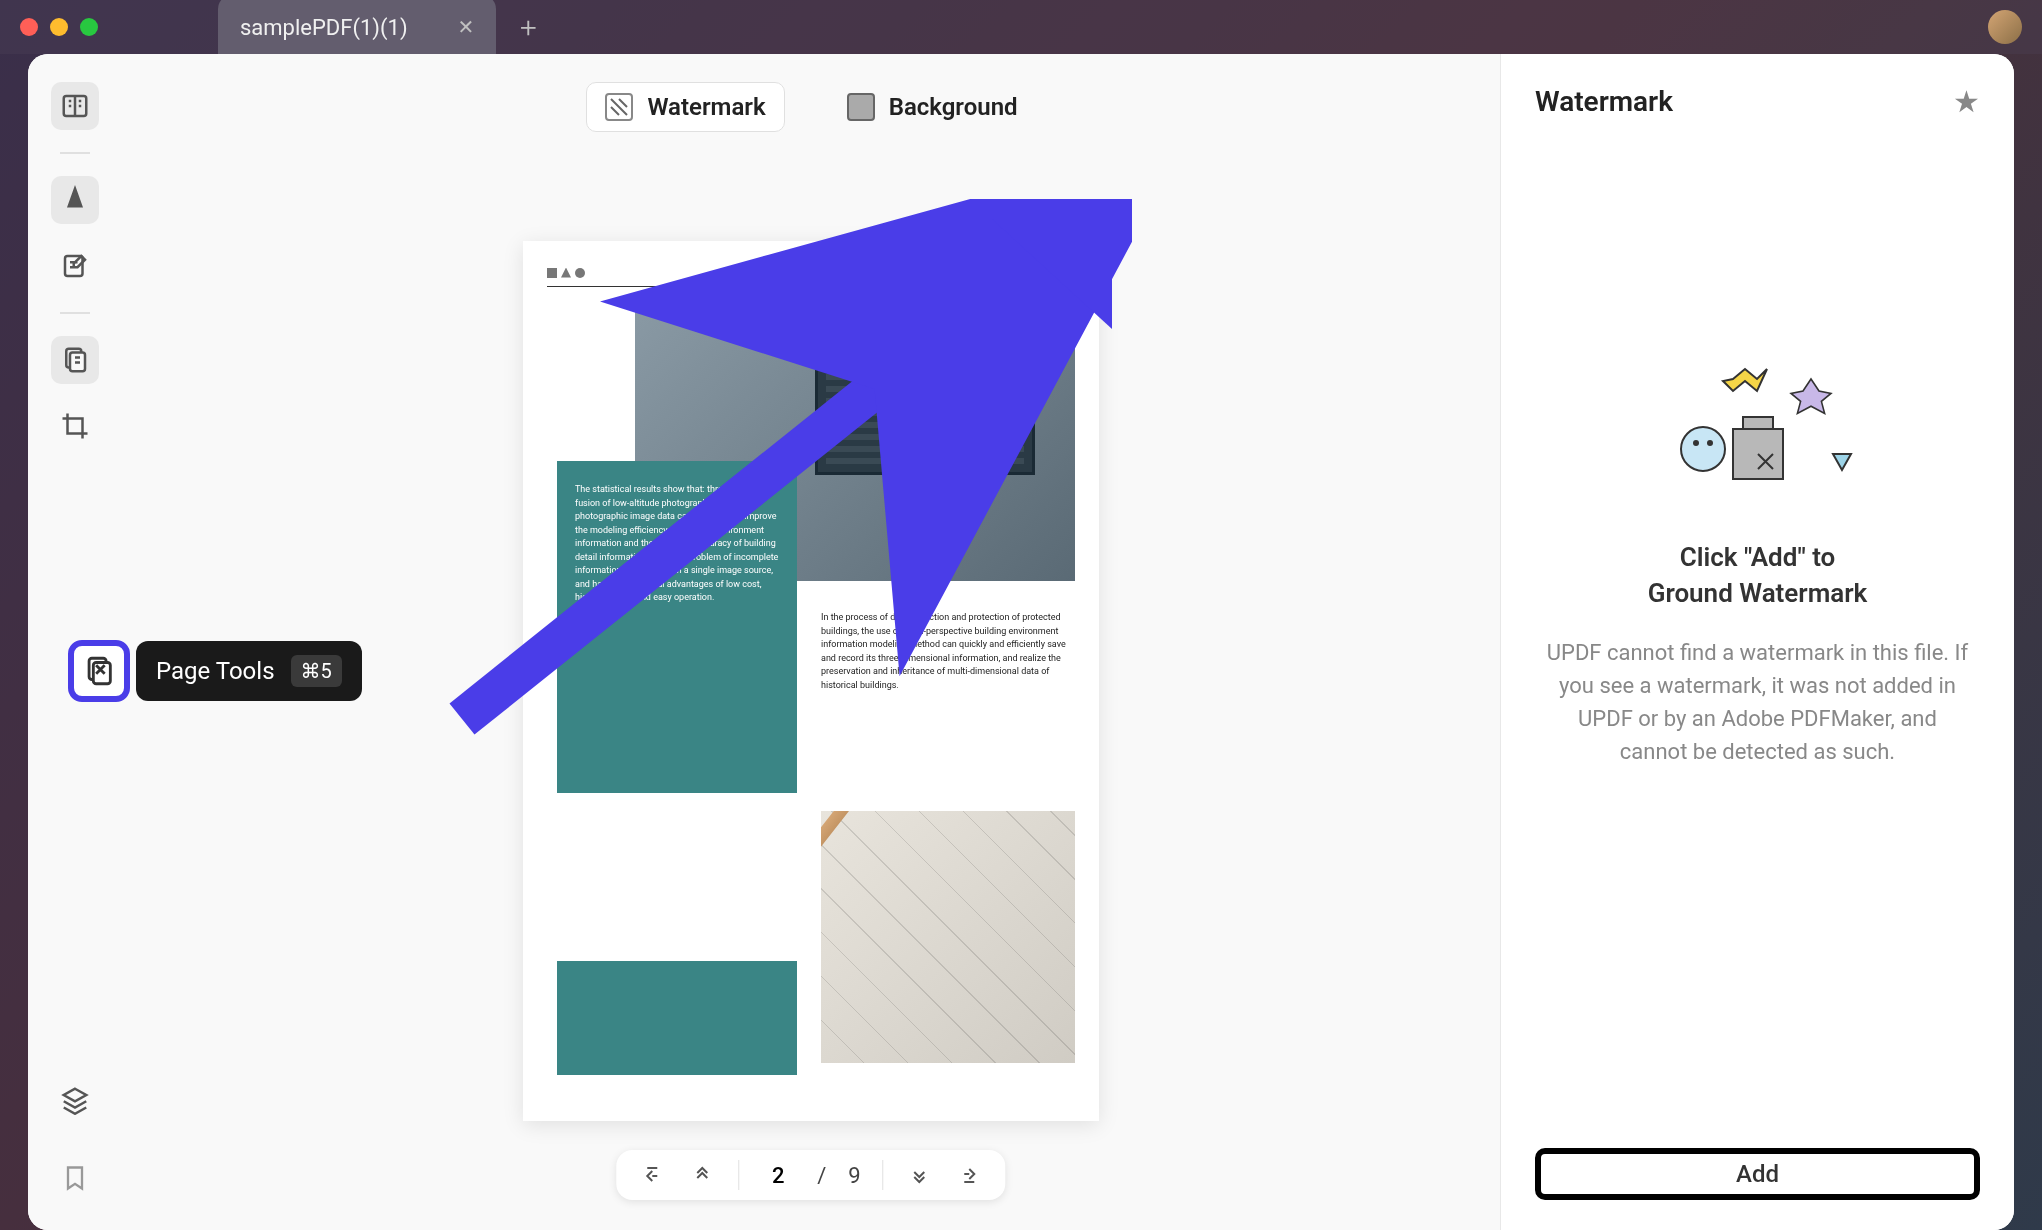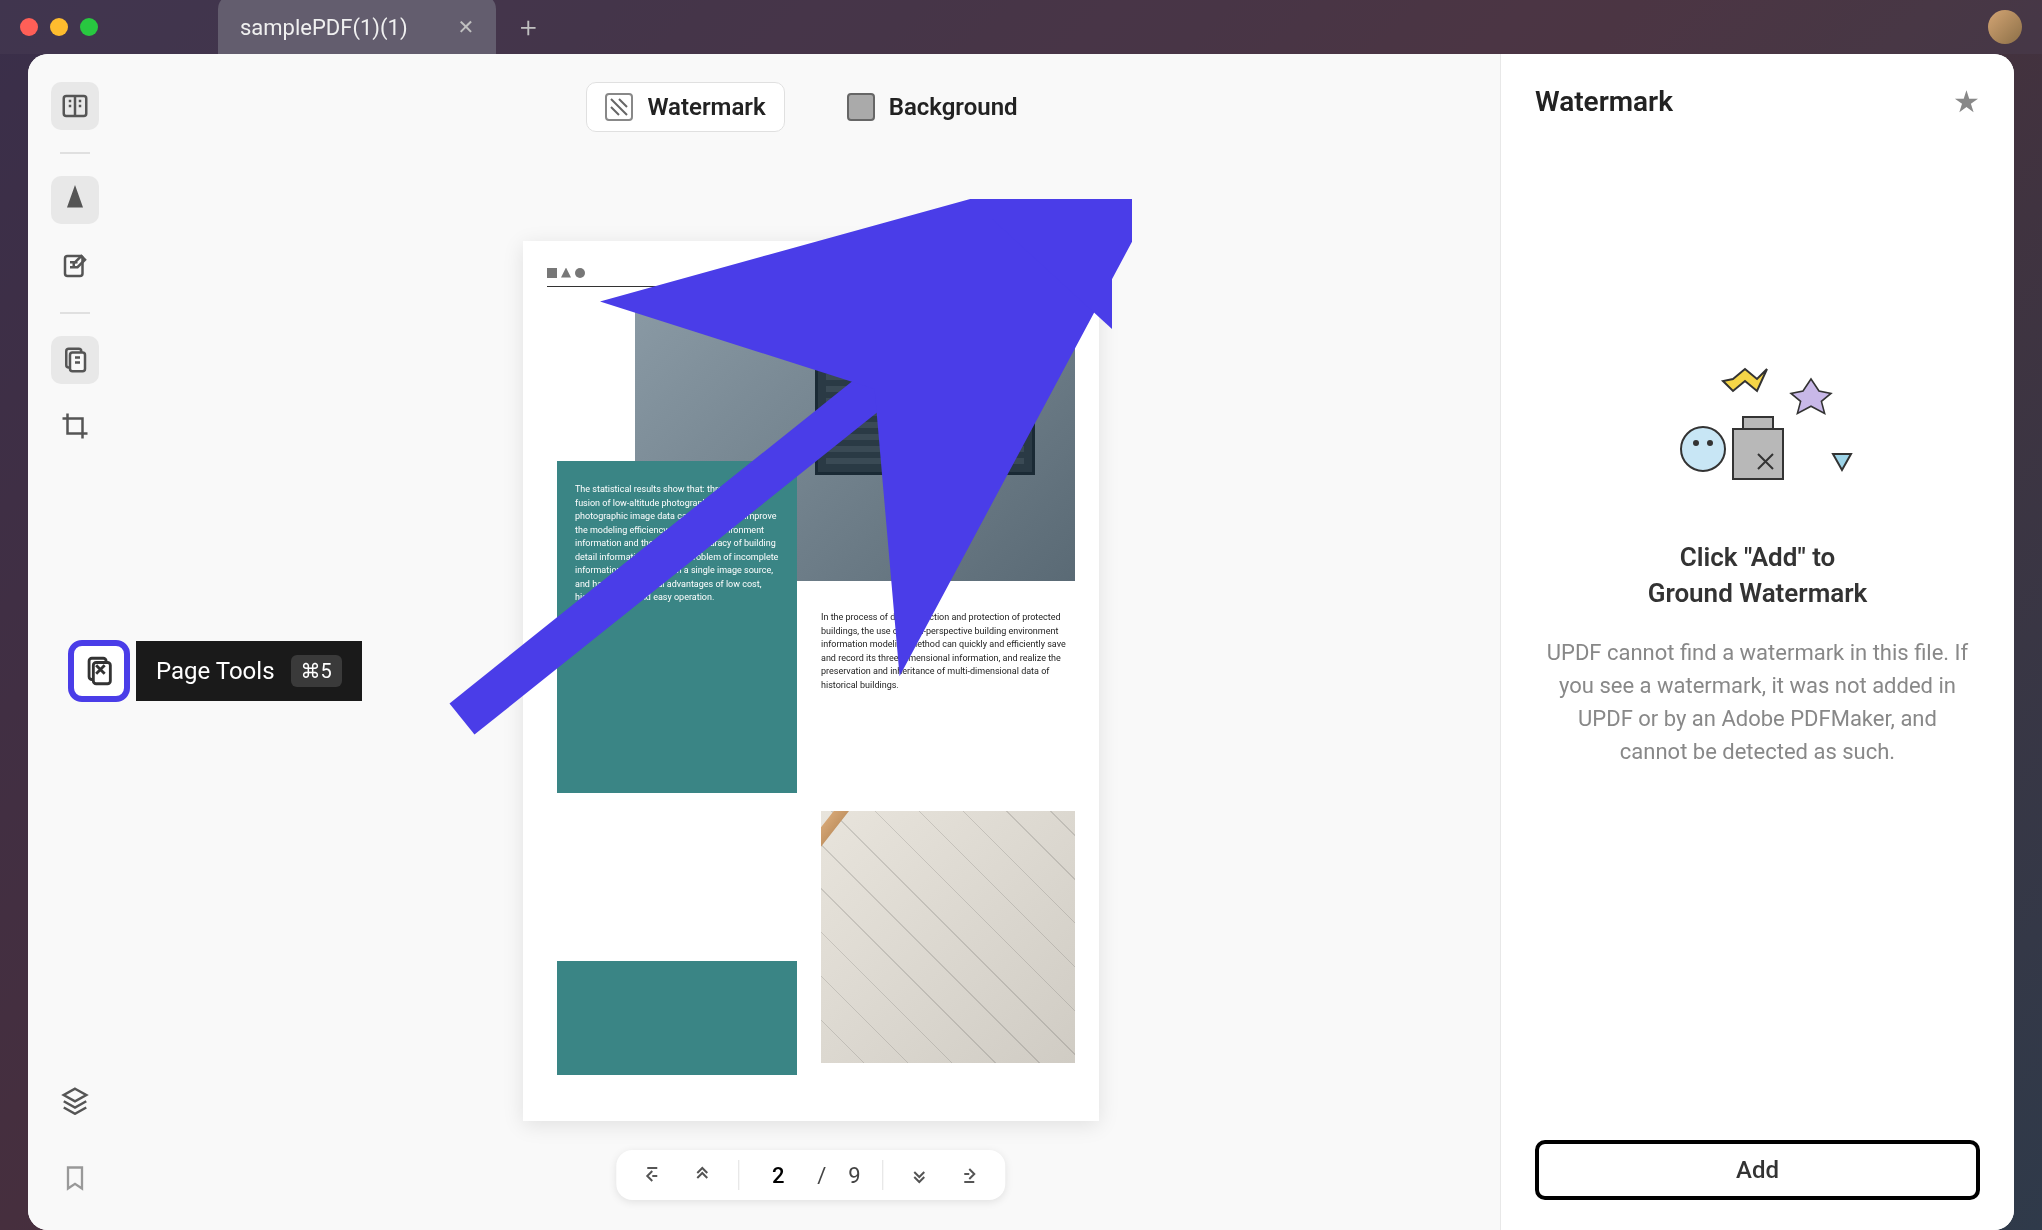--- a/index.html
+++ b/index.html
@@ -20,21 +20,21 @@
 .app { position:relative; margin:0 28px 28px 28px; height:1176px; background:#f9f9f9; border-radius:20px; display:flex; overflow:hidden; }
 
 .left-rail { width:94px; background:#f9f9f9; display:flex; flex-direction:column; align-items:center; padding:28px 0; gap:18px; position:relative; }
 .rail-btn { width:48px; height:48px; display:flex; align-items:center; justify-content:center; border-radius:10px; cursor:pointer; }
 .rail-btn.sel { background:#e8e8e8; }
 .rail-sep { width:30px; height:2px; background:#e0e0e0; margin:4px 0; }
 .rail-bottom { position:absolute; bottom:28px; display:flex; flex-direction:column; gap:30px; align-items:center; }
 
 .tooltip-wrap { position:absolute; left:40px; top:586px; display:flex; align-items:center; z-index:50; }
 .tool-highlight { width:62px; height:62px; border:6px solid #4a3de8; border-radius:14px; background:#fff; display:flex; align-items:center; justify-content:center; }
-.tooltip { background:#1a1a1a; color:#fff; padding:14px 20px; border-radius:0; display:flex; align-items:center; gap:16px; margin-left:6px; }
+.tooltip { background:#1a1a1a; color:#fff; padding:14px 20px; border-radius:12px; display:flex; align-items:center; gap:16px; margin-left:6px; }
 .tooltip-label { font-size:24px; }
 .shortcut { background:#3a3a3a; padding:4px 10px; border-radius:6px; font-size:20px; }
 
 .main-area { flex:1; background:#f9f9f9; display:flex; flex-direction:column; position:relative; }
 .top-tools { display:flex; gap:44px; justify-content:center; padding:28px 0 0 0; }
 .tool-tab { display:flex; align-items:center; gap:14px; padding:10px 18px; border-radius:10px; cursor:pointer; }
 .tool-tab.active { background:#fff; border:1px solid #e0e0e0; }
 .tool-tab-icon { width:28px; height:28px; border:2px solid #888; border-radius:4px; position:relative; }
 .tool-tab-label { font-size:24px; font-weight:600; color:#222; }
 
@@ -63,21 +63,21 @@
 .pager-input { width:34px; border:none; text-align:center; font-size:22px; font-weight:500; outline:none; }
 .pager-total { font-size:22px; color:#444; }
 
 .right-panel { width:514px; background:#fff; border-left:1px solid #e8e8e8; display:flex; flex-direction:column; padding:30px 34px; }
 .panel-header { display:flex; justify-content:space-between; align-items:center; margin-bottom:40px; }
 .panel-title { font-size:28px; font-weight:600; color:#222; }
 .star { font-size:30px; color:#888; cursor:pointer; }
 .empty-illus { display:flex; justify-content:center; margin-top:200px; }
 .empty-msg { text-align:center; margin-top:40px; font-size:26px; font-weight:600; color:#333; line-height:1.4; }
 .empty-desc { text-align:center; margin-top:24px; font-size:22px; color:#888; line-height:1.5; padding:0 10px; }
-.add-btn { margin-top:auto; height:60px; background:#fff; border:4px solid #000000; border-radius:10px; font-size:24px; font-weight:500; color:#333; cursor:pointer; }
+.add-btn { margin-top:auto; height:52px; background:#fff; border:6px solid #000000; border-radius:10px; font-size:24px; font-weight:500; color:#333; cursor:pointer; }
 
 svg { display:block; }
 </style>
 </head>
 <body>
 
 <div class="titlebar">
   <div class="traffic-lights">
     <div class="traffic-light tl-red"></div>
     <div class="traffic-light tl-yellow"></div>

